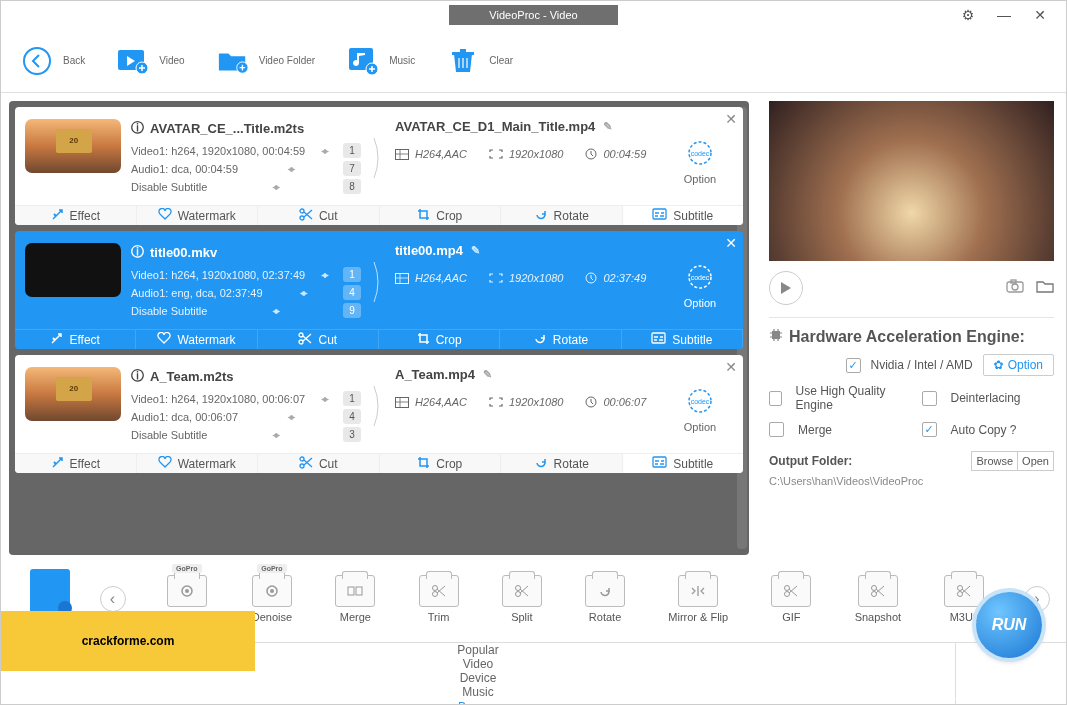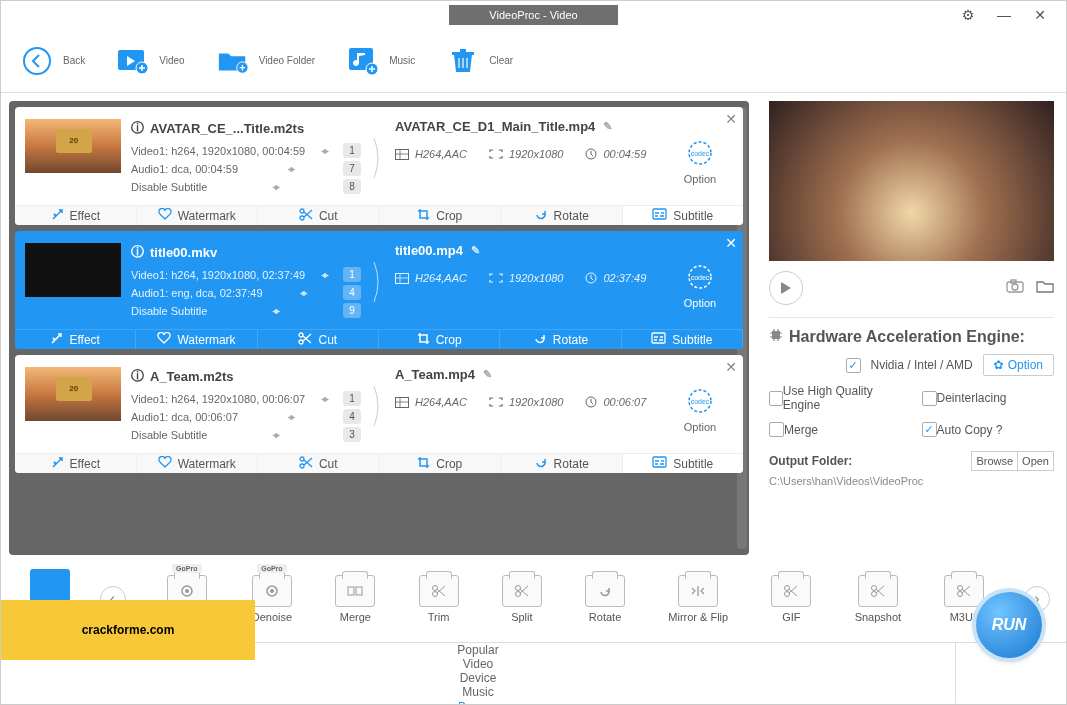--- a/index.html
+++ b/index.html
@@ -25,21 +25,21 @@
 .items-wrap { background: #666; border-radius: 4px; padding: 6px; height: 100%; position: relative; }
 .items-wrap .scrollbar { position: absolute; right: 2px; top: 6px; bottom: 6px; width: 10px; background: #777; border-radius: 4px; }
 
 .card { background: #fff; border-radius: 4px; margin-bottom: 6px; position: relative; }
 .card.selected { background: #2196f3; color: #fff; }
 .card.selected .info-row, .card.selected .out-title { color: #fff; }
 .card .close-x { position: absolute; right: 6px; top: 4px; color: #888; font-size: 14px; cursor: pointer; z-index: 5; }
 .card.selected .close-x { color: #fff; }
 
 .card-top { display: flex; padding: 12px 10px 8px; gap: 10px; position: relative; }
-.thumb { width: 96px; height: 54px; background: linear-gradient(180deg,#f4b878 0%,#c87840 50%,#704830 100%); border-radius: 0; position: relative; }
+.thumb { width: 96px; height: 54px; background: linear-gradient(180deg,#f4b878 0%,#c87840 50%,#704830 100%); border-radius: 7px; position: relative; }
 .thumb.dark { background: #111; }
 .thumb .logo20 { position: absolute; left: 32%; top: 18%; width: 36px; height: 24px; background:#d4a548; border-radius:2px; font-size:8px; font-weight:bold; color:#5b3a0a; display:flex; align-items:center; justify-content:center; }
 
 .src-col { width: 230px; }
 .src-title { font-size: 13px; font-weight: bold; color: #444; margin-bottom: 6px; display:flex; align-items:center; gap:6px; }
 .card.selected .src-title { color: #fff; }
 .info-row { font-size: 11px; color: #666; display: flex; justify-content: space-between; align-items: center; margin-bottom: 3px; }
 .card.selected .info-row { color: #e6f3ff; }
 .updown { color: #aaa; font-size: 10px; letter-spacing:-2px; }
 .card.selected .updown { color:#cde9ff; }
@@ -77,21 +77,21 @@
 .playbtn { width: 34px; height: 34px; border-radius: 50%; border: 1px solid #ccc; display: flex; align-items: center; justify-content: center; color: #888; cursor: pointer; }
 .right-icons { display: flex; gap: 12px; color: #888; }
 
 .hw-section { margin-top: 10px; }
 .hw-title { font-size: 16px; font-weight: bold; color: #555; margin-bottom: 8px; display:flex; align-items:center; gap:6px; }
 .hw-row { display: flex; align-items: center; justify-content: flex-end; gap: 10px; margin-bottom: 8px; }
 .cb { width: 15px; height: 15px; border: 1px solid #aaa; border-radius: 2px; display: inline-flex; align-items: center; justify-content: center; font-size: 11px; color: #2196f3; }
 .cb.checked::after { content: "✓"; }
 .opt-btn { display: flex; align-items: center; gap: 4px; border: 1px solid #ccc; padding: 3px 10px; font-size: 12px; color: #2196f3; cursor: pointer; border-radius:2px; }
 .check-grid { display: grid; grid-template-columns: 1fr 1fr; gap: 10px 20px; font-size: 12px; color: #555; margin-top:6px; }
-.check-item { display: flex; align-items: center; gap: 0; }
+.check-item { display: flex; align-items: center; gap: 14px; }
 
 .output-row { margin-top: 14px; display: flex; justify-content: space-between; align-items: center; }
 .output-row .olbl { font-size: 12px; font-weight: bold; color: #555; }
 .output-row .btns { display: flex; }
 .output-row .btns span { border: 1px solid #ccc; padding: 3px 4px; font-size: 11px; color: #555; cursor: pointer; }
 .output-row .btns span:first-child { border-right: none; }
 .output-path { font-size: 11px; color: #888; margin-top: 4px; }
 
 
 .bottom-wrap { position: relative; }
@@ -106,21 +106,21 @@
 .tool .ti { width: 40px; height: 32px; border: 1px solid #bbb; border-radius: 3px; display: flex; align-items: center; justify-content: center; color: #888; background:#fafafa; position:relative; }
 .tool .ti::before { content:""; position:absolute; top:-5px; left:6px; right:6px; height:7px; border:1px solid #bbb; border-bottom:none; border-radius:3px 3px 0 0; background:#fafafa; }
 .tool .tl { font-size: 11px; color: #555; }
 .go-badge { font-size:7px; font-weight:bold; color:#666; background:#eee; padding:1px 4px; border-radius:2px; position:absolute; top:-12px; }
 
 .run-btn { width: 66px; height: 66px; border-radius: 50%; background: radial-gradient(circle at 35% 30%, #6ec5ff, #1976d2); position: absolute; right: 24px; bottom: 18px; display: flex; align-items: center; justify-content: center; color: #fff; font-weight: bold; font-size: 16px; font-style: italic; cursor: pointer; box-shadow: 0 0 0 4px #c8e3f7, 0 2px 6px rgba(0,0,0,0.3); }
 
 .tabs { display: flex; border-top: 1px solid #ddd; height: 34px; margin-top:8px; padding-right:110px;flex-direction:column; }
 .tabs .tab { flex: 1; display: flex; align-items: center; justify-content: center; font-size: 12px; color: #666; border-right: 1px solid #ddd; cursor: pointer; }
 .tabs .tab.active { color: #2196f3; background: #fff; border-top:2px solid #fff; margin-top:-1px; }
-.yellow-box { position:absolute; left:0; bottom:16px; width:254px; height:60px; background:#f7c838; display:flex; align-items:center; justify-content:center; font-size:12px; font-weight:bold; color:#000; font-family: "Times New Roman", serif; }
+.yellow-box { position:absolute; left:0; bottom:5px; width:254px; height:60px; background:#f7c838; display:flex; align-items:center; justify-content:center; font-size:12px; font-weight:bold; color:#000; font-family: "Times New Roman", serif; }
 .pencil { font-size:11px; color:#aaa; }
 .card.selected .pencil { color:#cde9ff; }
 </style>
 </head>
 <body>
 
 <div class="titlebar">
   <div class="title">VideoProc - Video</div>
   <div class="controls">
     <span>⚙</span>

